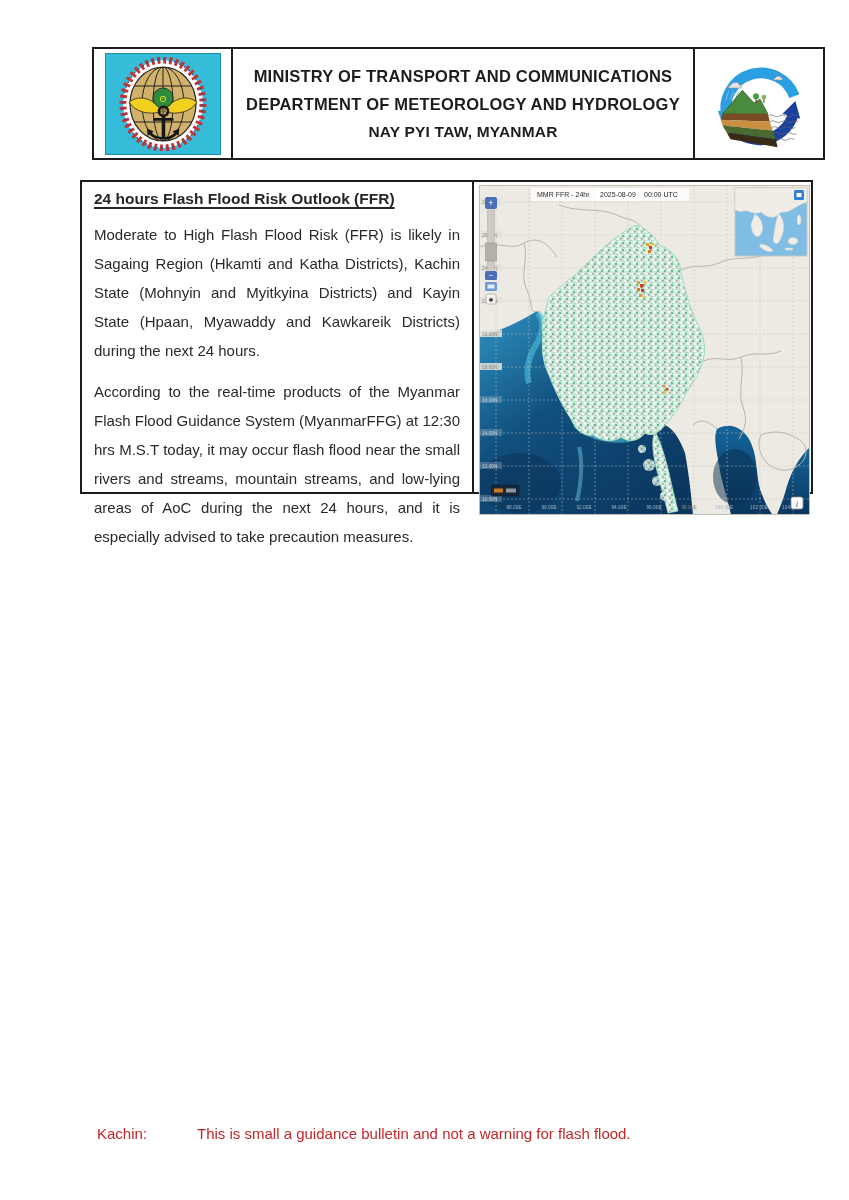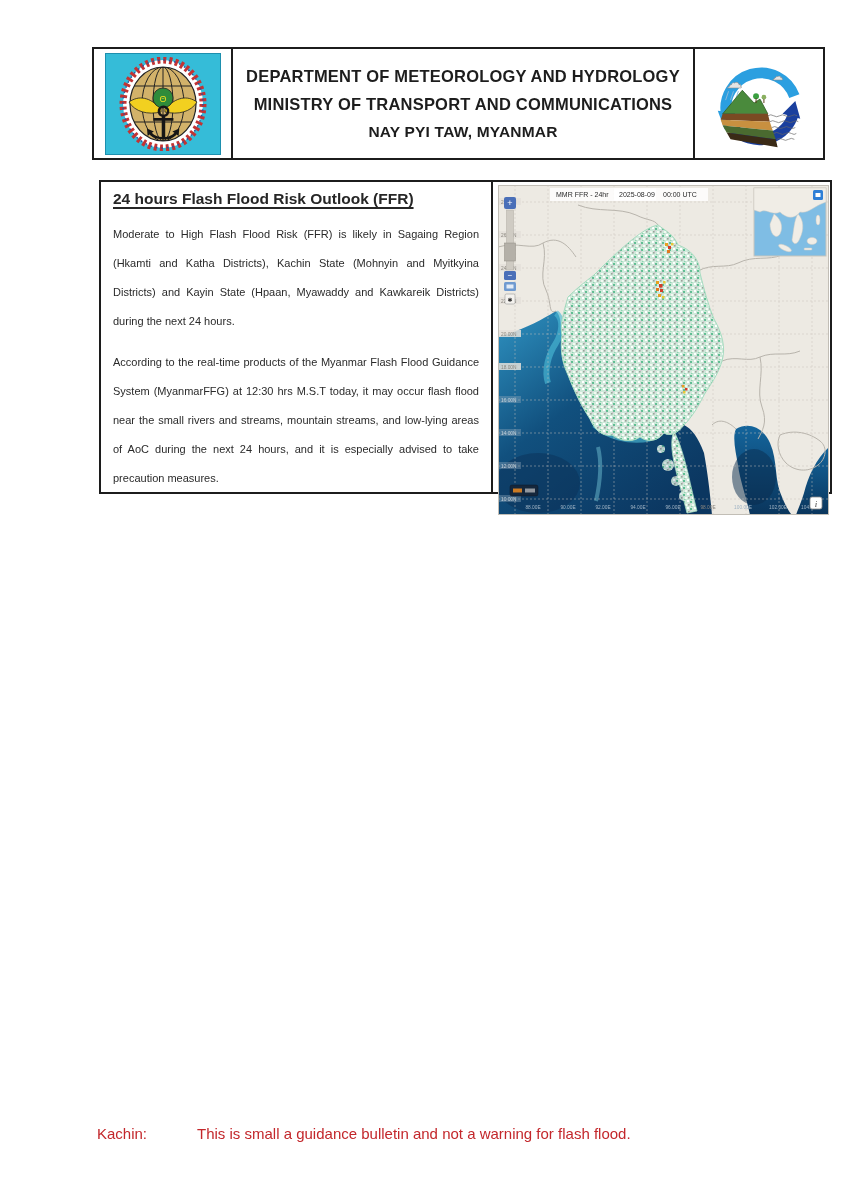--- a/index.html
+++ b/index.html
@@ -19,32 +19,32 @@
   .hcell-title{flex:1;border-left:2px solid #1c1c1c;border-right:2px solid #1c1c1c;
     flex-direction:column;gap:9px;}
   .hcell-logo-right{width:128px;}
   .h-line{font-weight:bold;font-size:16.5px;letter-spacing:.2px;color:#1d1d1d;white-space:nowrap;}
   .h-line3{font-size:15.5px;}
   .motc-bg{width:114px;height:100px;background:#35bcd8;border:1px solid #1d8fae;
     display:flex;align-items:center;justify-content:center;}
 
   
   .content-box{
-    position:absolute;left:99px;top:180px;width:733px;height:314px;
+    position:absolute;left:80px;top:180px;width:733px;height:314px;
     border:2px solid #1c1c1c;display:flex;box-sizing:border-box;background:#fff;
   }
   .text-cell{width:392px;box-sizing:border-box;border-right:2px solid #1c1c1c;
     padding:6px 12px 0 12px;}
   .map-cell{flex:1;position:relative;}
   .heading{
     font-weight:bold;font-size:15.5px;margin:2px 0 7px 0;
     text-decoration:underline;text-decoration-thickness:1.5px;text-underline-offset:3px;
   }
   .para{
-    font-size:11px;line-height:29px;text-align:justify;margin:12px 0 11px 0;color:#2a2a2a;
+    font-size:15px;line-height:29px;text-align:justify;margin:12px 0 11px 0;color:#2a2a2a;
   }
   .map-svg{position:absolute;left:5px;top:3px;}
 
   
   .remark{position:absolute;left:97px;top:1125px;font-size:15px;color:#c3272b;display:flex;}
   .remark-label{width:100px;}
   .remark-text{white-space:nowrap;}
 </style>
 </head>
 <body>
@@ -75,22 +75,22 @@
           <path d="M51,52 C40,40 29,38 19,45 C25,55 38,58 51,55 Z" fill="#f2d020" stroke="#222" stroke-width="0.8"></path>
           <path d="M55,52 C66,40 77,38 87,45 C81,55 68,58 55,55 Z" fill="#f2d020" stroke="#222" stroke-width="0.8"></path>
           <circle cx="53" cy="41" r="10" fill="#2e8b3a" stroke="#222" stroke-width="0.8"></circle>
           <text x="53" y="45" font-size="9" fill="#f0e020" text-anchor="middle">Θ</text>
           <text x="53" y="82" font-size="46" fill="#161616" text-anchor="middle" font-family="'DejaVu Sans', sans-serif">⚓</text>
         </svg>
       </div>
     </div>
 
     <div class="hcell hcell-title">
+      <div class="h-line">MINISTRY OF TRANSPORT AND COMMUNICATIONS</div>
       <div class="h-line">DEPARTMENT OF METEOROLOGY AND HYDROLOGY</div>
-      <div class="h-line">MINISTRY OF TRANSPORT AND COMMUNICATIONS</div>
       <div class="h-line h-line3">NAY PYI TAW, MYANMAR</div>
     </div>
 
     <div class="hcell hcell-logo-right">
       <svg width="108" height="100" viewBox="0 0 110 96">
 
         <path d="M22,60 A36,36 0 0 1 91,40" fill="none" stroke="#2b9fe0" stroke-width="11"></path>
         <polygon points="13,55 31,57 20,74" fill="#2b9fe0"></polygon>
         <path d="M90,58 A36,36 0 0 1 30,74" fill="none" stroke="#1a3f9e" stroke-width="11"></path>
         <polygon points="97,63 79,58 92,45" fill="#1a3f9e"></polygon>

